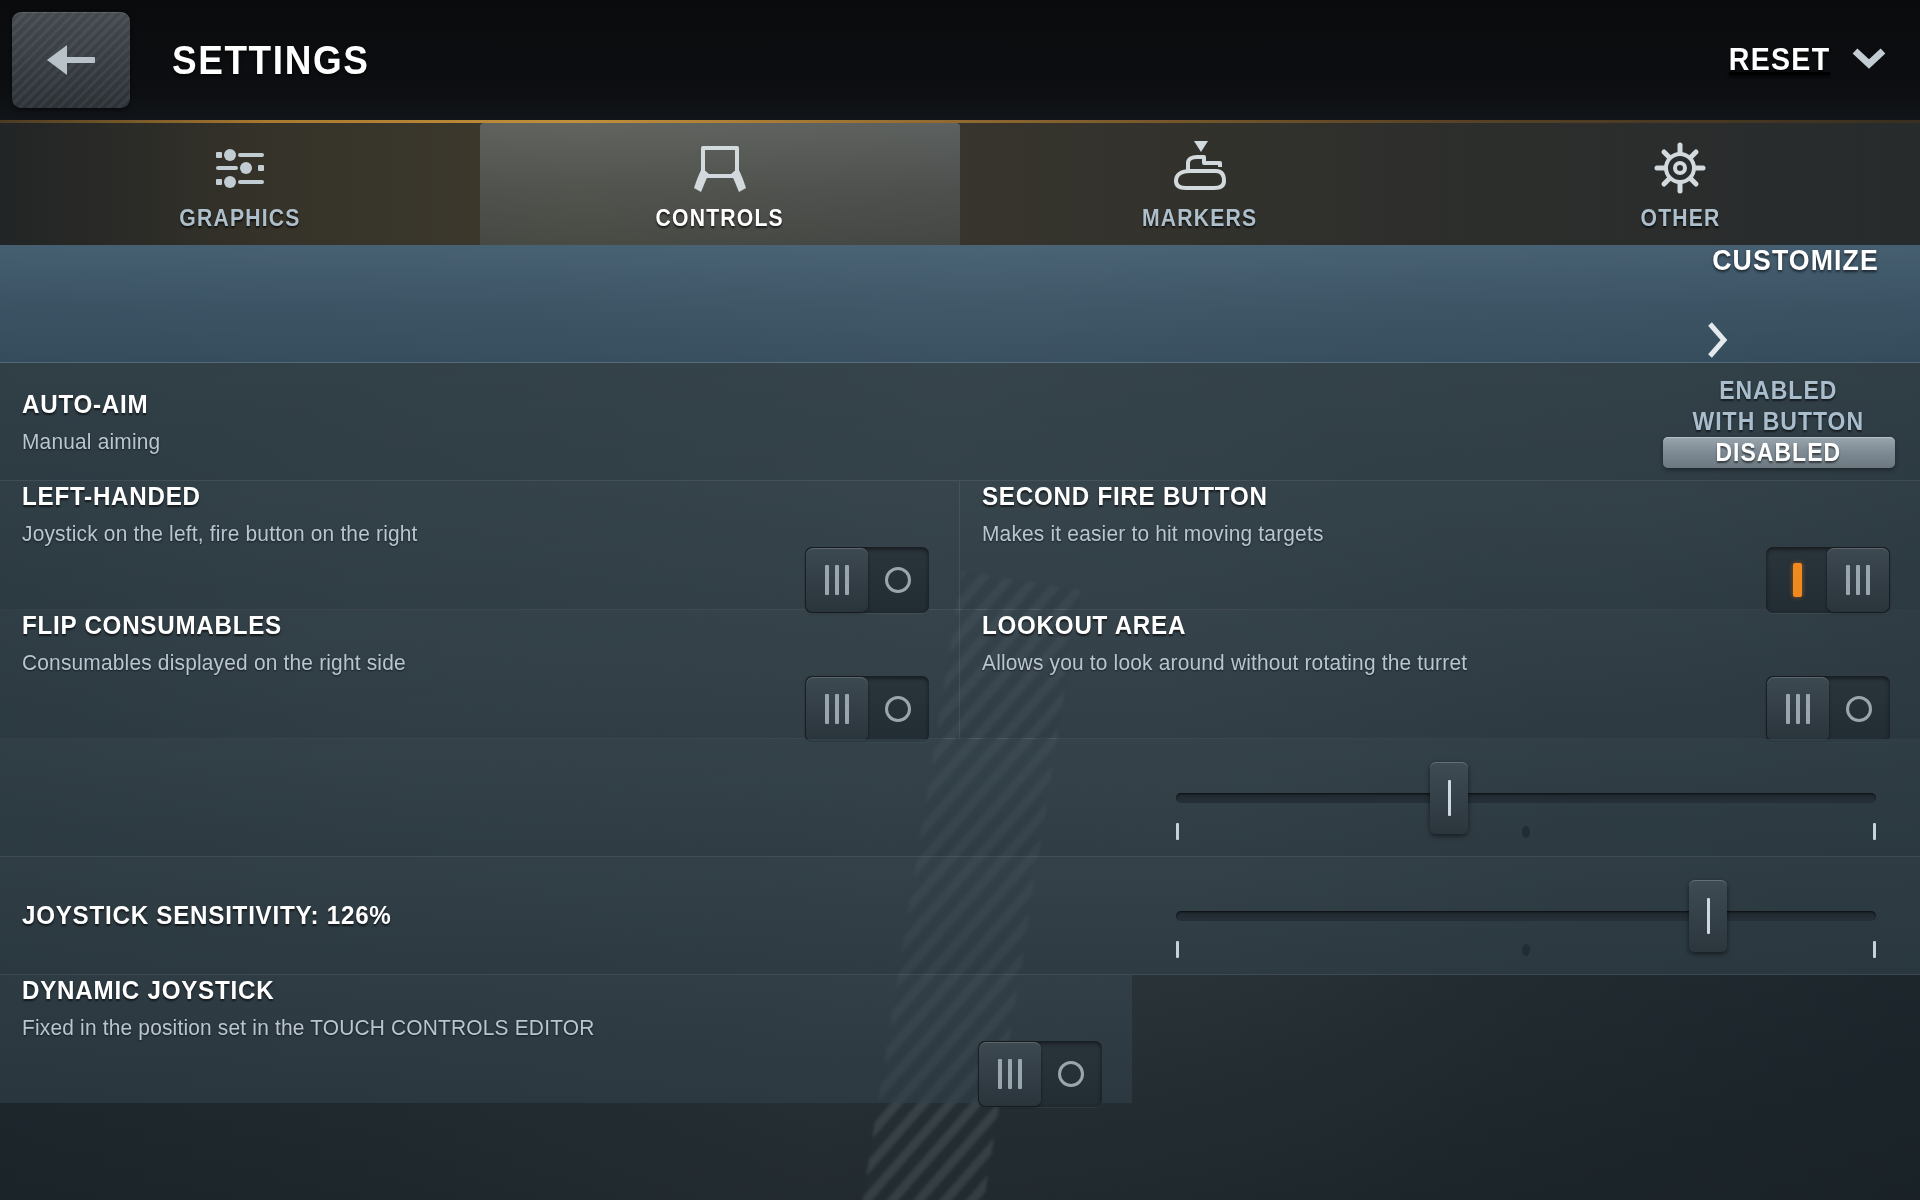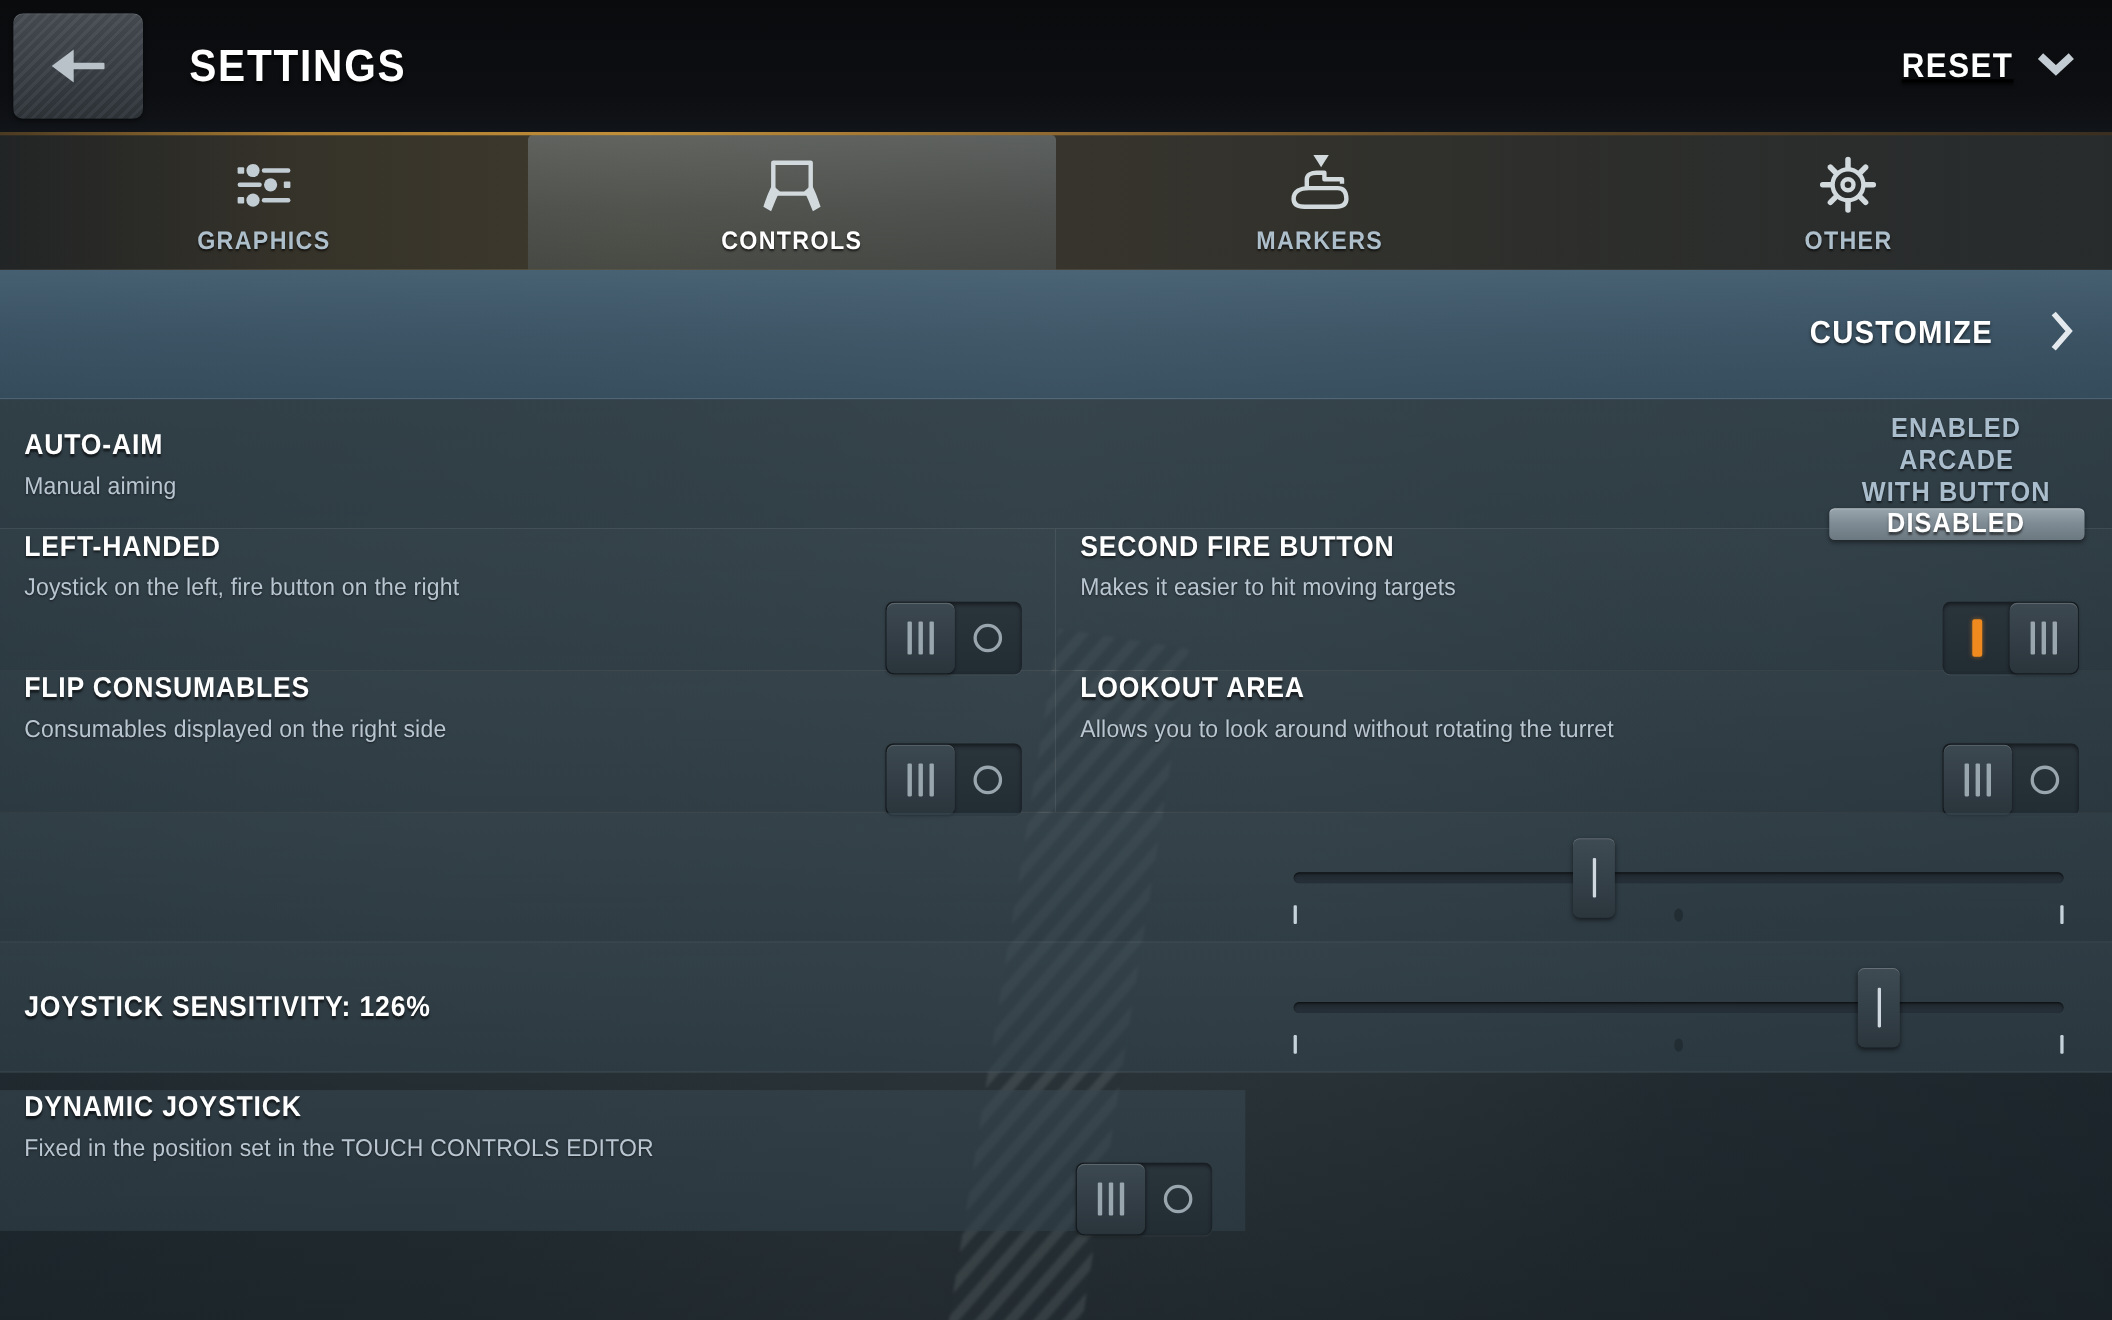--- a/index.html
+++ b/index.html
@@ -165,21 +165,21 @@
     margin-top: 9px;
     color: #b9c6d1; font-size: 22px;
     letter-spacing: 0.2px;
     text-shadow: 0 1px 2px rgba(0,0,0,0.55);
     transform: scaleX(0.95); transform-origin: left center;
     white-space: nowrap;
   }
   .spacer { flex: 1 1 auto; }
 
   
-  #customize-btn { display: flex; align-items: center; gap: 43px; cursor: pointer; }
+  #customize-btn { display: flex; align-items: flex-start; gap: 43px; cursor: pointer; flex-direction: column; }
   #customize-label {
     color: #ffffff; font-size: 29px; font-weight: bold;
     letter-spacing: 1.2px; text-shadow: 0 2px 3px rgba(0,0,0,0.6);
     transform: scaleX(0.92);
   }
 
   
   .segmented { display: flex; align-items: center; height: 100%; flex-direction: column; }
   .seg {
     height: 84px;
@@ -403,23 +403,20 @@
     <div class="labels">
       <div class="title">AUTO-AIM</div>
       <div class="subtitle">Manual aiming</div>
     </div>
     <div class="spacer"></div>
     <div class="segmented">
       <div class="seg">
         <span>ENABLED</span>
       </div>
       <div class="seg-gap-s"></div>
-      <div class="seg">
-        <span>ARCADE</span>
-      </div>
       <div class="seg-gap-s"></div>
       <div class="seg">
         <span>WITH BUTTON</span>
       </div>
       <div class="seg-gap-s"></div>
       <div class="seg selected" style="min-width:232px;justify-content:center;">
         <span>DISABLED</span>
       </div>
     </div>
   </div>
@@ -529,21 +526,21 @@
     <div class="slider-wrap">
       <div class="slider-track"></div>
       <div class="tick left"></div>
       <div class="tick right"></div>
       <div class="centerdot"></div>
       <div class="slider-thumb" id="thumb-joystick" style="left: 76%;"></div>
     </div>
   </div>
 
   <div class="row-pair" style="border-bottom:none;">
-    <div class="row-half" style="border-right:none;margin-top:16px;">
+    <div class="row-half" style="border-right:none;">
       <div class="labels">
         <div class="title">DYNAMIC JOYSTICK</div>
         <div class="subtitle">Fixed in the position set in the TOUCH CONTROLS EDITOR</div>
       </div>
       <div class="spacer"></div>
       <div class="toggle off toggle-cell">
         <div class="glyph right">
             <div class="circ"></div>
           </div>
         <div class="knob">

